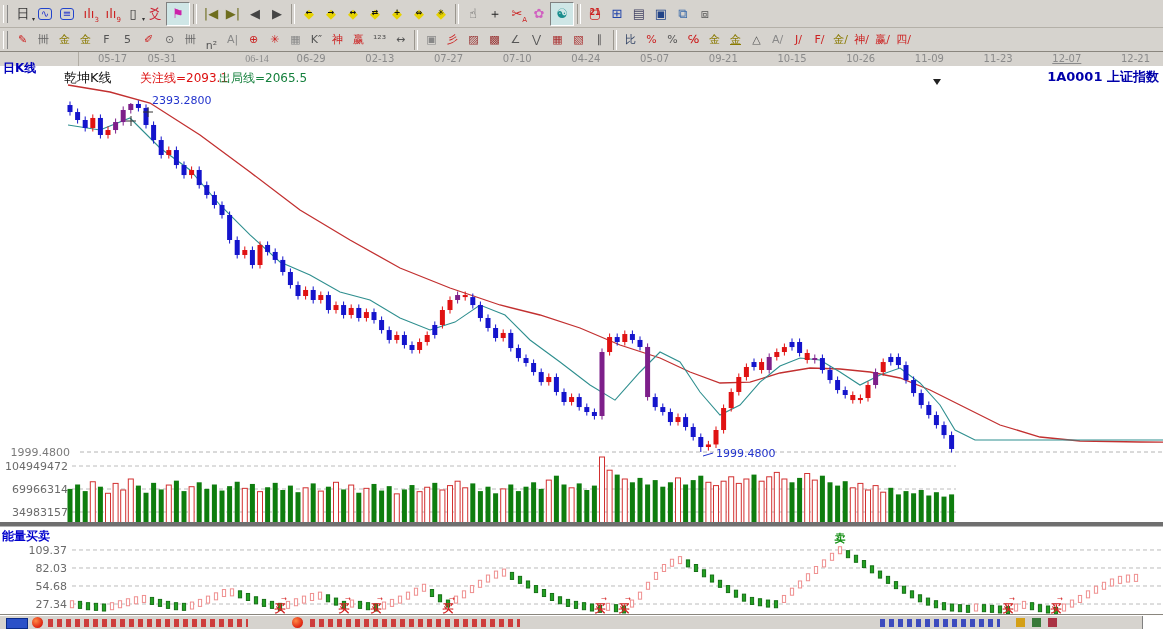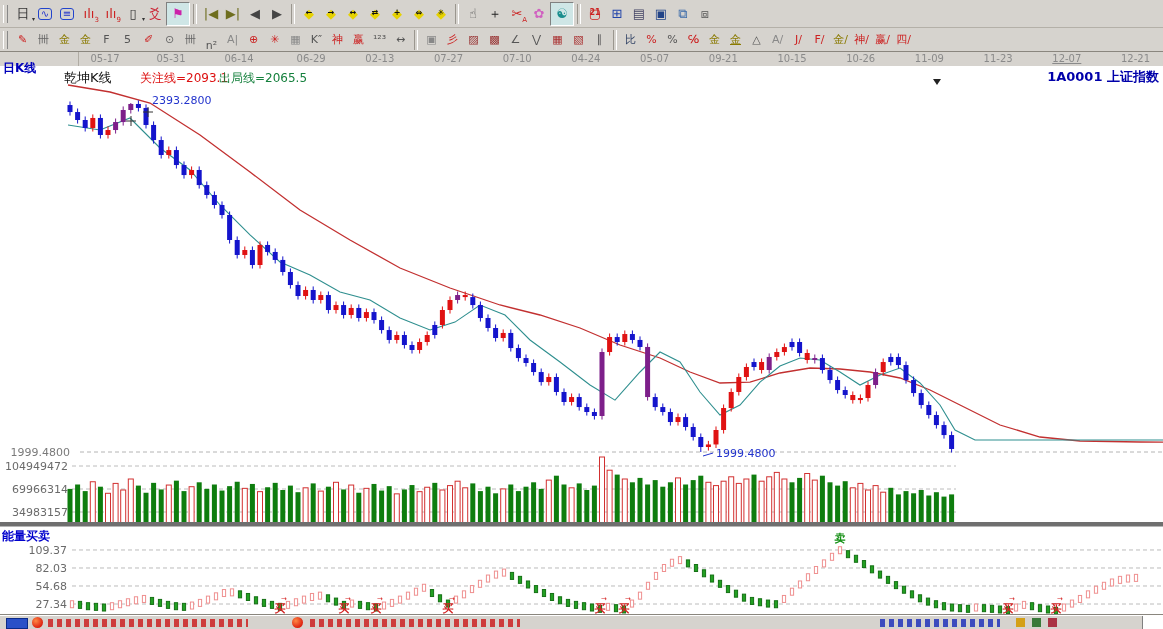--- a/index.html
+++ b/index.html
@@ -283,23 +283,23 @@
       <span class="tbi">
         <span class="g" style="color: rgb(204, 34, 34);">赢/</span>
       </span>
       <span class="tbi">
         <span class="g" style="color: rgb(204, 34, 34);">四/</span>
       </span>
     </div>
 
   <div id="datebar">
       <span class="vline"></span>
-      <span class="date" style="left: 83px;">05-17</span>
-      <span class="date" style="left: 149px; text-align: center;">05-31</span>
-      <span class="date" style="left: 217px;">06-14</span>
+      <span class="date" style="left: 83px; text-align: right;">05-17</span>
+      <span class="date" style="left: 140px; text-align: center;">05-31</span>
+      <span class="date" style="left: 235px; font-family: Liberation Serif, serif;">06-14</span>
       <span class="date" style="left: 289.1px;">06-29</span>
       <span class="date" style="left: 357.8px;">02-13</span>
       <span class="date" style="left: 426.5px;">07-27</span>
       <span class="date" style="left: 495.2px;">07-10</span>
       <span class="date" style="left: 563.9px;">04-24</span>
       <span class="date" style="left: 632.6px;">05-07</span>
       <span class="date" style="left: 701.3px;">09-21</span>
       <span class="date" style="left: 770px;">10-15</span>
       <span class="date" style="left: 838.7px;">10-26</span>
       <span class="date" style="left: 907.4px;">11-09</span>

